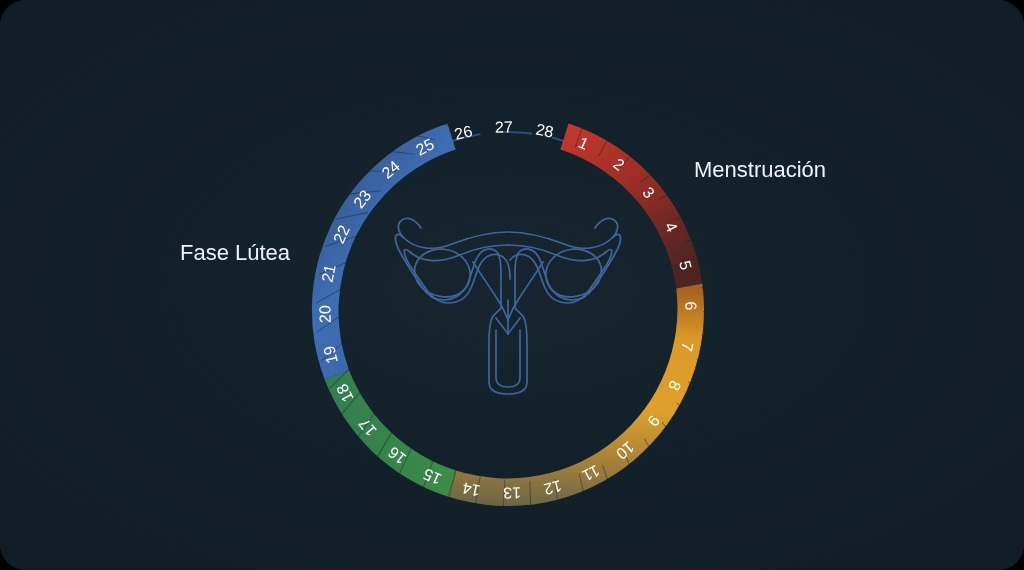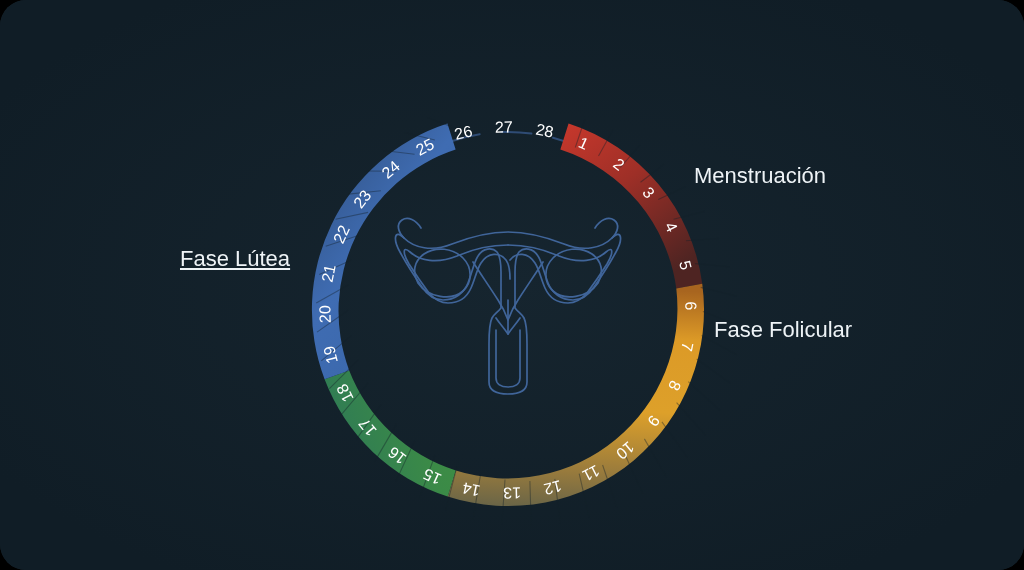--- a/index.html
+++ b/index.html
@@ -38,25 +38,24 @@
     left: 0; top: 0;
     width: 1024px;
     height: 570px;
   }
   .phase-label {
     position: absolute;
     color: #eef3f6;
     font-size: 22px;
     white-space: nowrap;
     font-weight: 400;
-    margin-top: 6px;
   }
   #label-menstruacion { left: 694px; top: 157px; }
   #label-folicular    { left: 714px; top: 311px; }
-  #label-lutea        { left: 180px; top: 240px; text-decoration: underline; }
+  #label-lutea        { left: 180px; top: 240px; }
   #label-ovulacion    { left: 333px; top: 481px; }
 </style>
 </head>
 <body>
 
 <div id="card">
 
   <div id="page-title">Ciclo menstrual</div>
 
   <svg id="diagram" viewBox="0 0 1024 570">
@@ -284,18 +283,17 @@
 
       <path d="M 404 238 C 398 232 396 224 402 220
                C 408 216 416 220 421 228"></path>
       <path d="M 612 238 C 618 232 620 224 614 220
                C 608 216 600 220 595 228"></path>
     </g>
   </svg>
 
   <div class="phase-label" id="label-menstruacion">Menstruación</div>
 
-  <div class="phase-label" id="label-folicular">Fase Folicular</div>
 
   <div class="phase-label" id="label-lutea">Fase Lútea</div>
 
 
 </div>
 
 </body></html>

